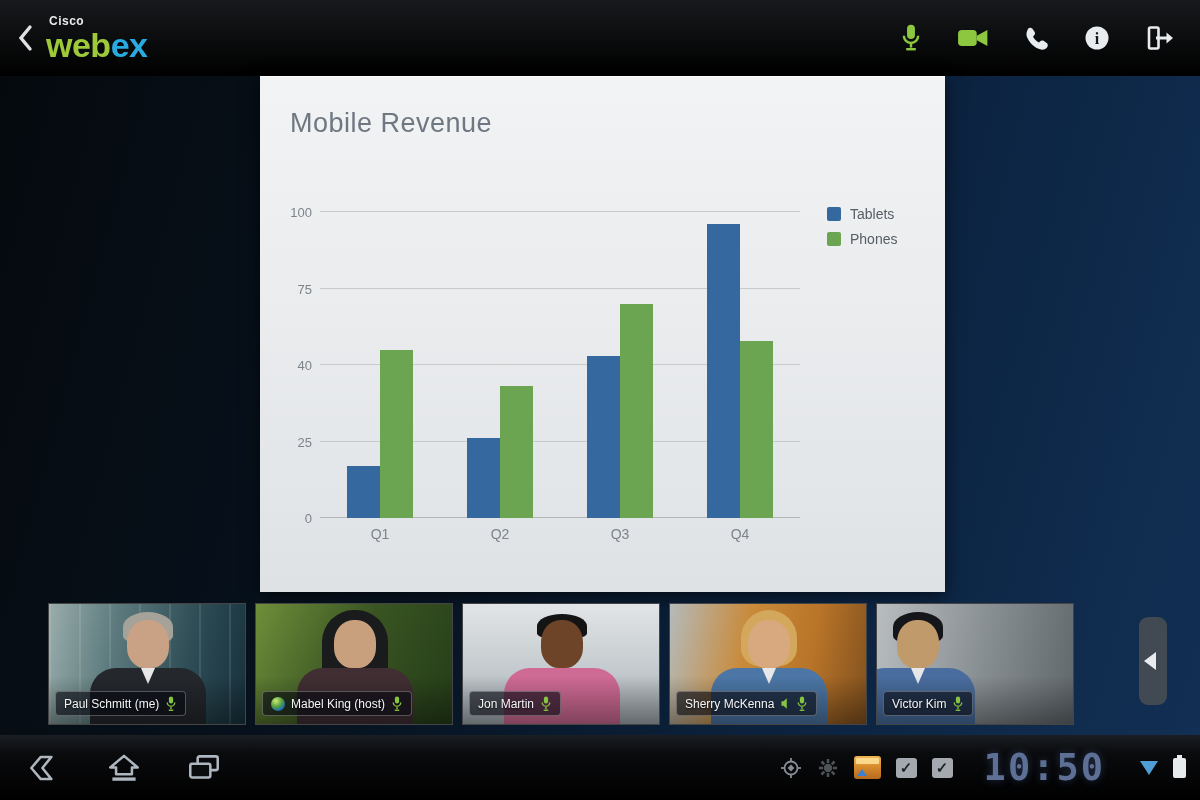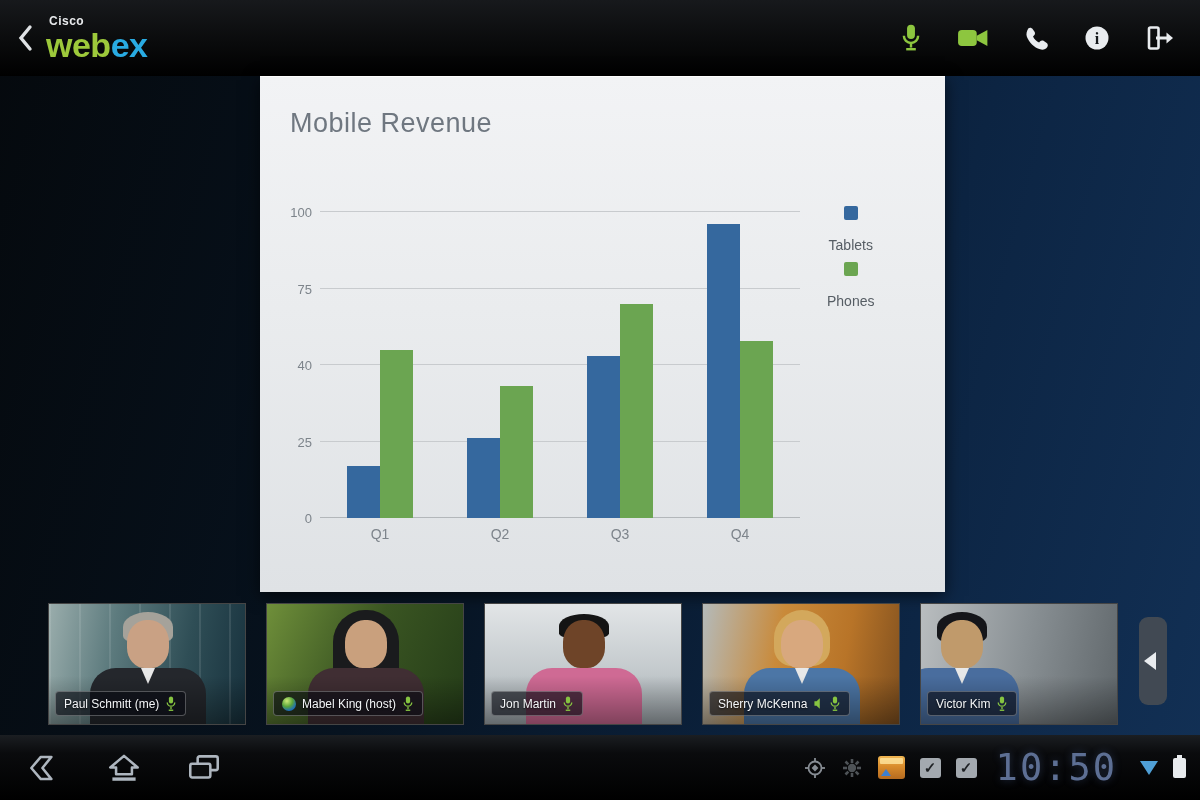--- a/index.html
+++ b/index.html
@@ -31,27 +31,27 @@
   .gridline { position:absolute; left:0; width:100%; height:1px; background:#c8cbce; }
   .gridline.axis { background:#b3b7ba; }
   .bar-groups { position:absolute; left:0; bottom:0; width:100%; height:100%; display:flex; }
   .bar-group { width:25%; height:100%; display:flex; align-items:flex-end; justify-content:center; }
   .bar { width:33px; }
   .yticks { position:absolute; left:4px; top:136px; width:48px; height:306px; }
   .ytick { position:absolute; right:0; width:100%; text-align:right; font-size:13px; color:#7d848b; }
   .xticks { position:absolute; left:60px; top:450px; width:480px; display:flex; }
   .xtick { width:25%; text-align:center; font-size:14px; color:#7d848b; }
   .legend { position:absolute; left:567px; top:130px; }
-  .legend-row { display:flex; align-items:center; gap:17px; margin-bottom:9px;flex-direction:column; }
+  .legend-row { display:flex; align-items:center; gap:9px; margin-bottom:9px; }
   .legend-swatch { width:14px; height:14px; border-radius:2px; }
   .legend-label { font-size:14px; color:#565d64; }
 
   
   .filmstrip { position:absolute; left:48px; top:603px; width:1104px; height:154px;
-               display:flex; gap:20px; overflow:hidden; }
+               display:flex; gap:9px; overflow:hidden; }
   .thumb { position:relative; width:198px; height:122px; flex:0 0 auto; overflow:hidden;
            border:1px solid rgba(255,255,255,.16); cursor:pointer; background:#222; }
   .scene { position:absolute; inset:0; }
   .scene::after { content:""; position:absolute; inset:0; background:linear-gradient(180deg,transparent 60%,rgba(0,0,0,.38) 100%); }
   .hair, .head, .torso, .collar { position:absolute; }
   .head { width:42px; height:48px; border-radius:46% 46% 42% 42%; left:78px; top:16px; }
   .hair { width:50px; height:30px; border-radius:50% 50% 20% 20%; left:74px; top:8px; }
   .torso { width:116px; height:56px; border-radius:26px 26px 0 0; left:41px; bottom:0; }
   .collar { width:14px; height:16px; left:92px; bottom:40px; background:#e8e8e8; clip-path:polygon(50% 100%,0 0,100% 0); }
 
@@ -87,22 +87,22 @@
   .scroll-handle .tri { width:0; height:0; border-top:9px solid transparent; border-bottom:9px solid transparent;
                         border-right:12px solid #e9ecef; margin-right:6px; }
 
   
   .sysbar { position:absolute; left:0; top:735px; width:1200px; height:65px;
             background:linear-gradient(180deg,#1b1e22 0%,#0a0b0d 28%,#000 100%);
             display:flex; align-items:center; }
   .nav { display:flex; align-items:center; gap:32px; padding-left:20px; }
   .nav-btn { width:48px; height:40px; display:flex; align-items:center; justify-content:center; cursor:pointer; }
   .status { margin-left:auto; display:flex; align-items:center; gap:15px; padding-right:14px; cursor:pointer; }
-  .clock { font-family:"DejaVu Sans Mono", monospace; font-size:37px; font-weight:normal;
-           color:#5d6f94; letter-spacing:2px; text-shadow:0 0 8px rgba(90,120,190,.35); margin:0 4px; }
+  .clock { font-family:"DejaVu Sans Mono", monospace; font-size:37px; font-weight:bold;
+           color:#5d6f94; letter-spacing:2px; text-shadow:0 0 8px rgba(90,120,190,.35); margin:0 16px; }
   .app-notif { width:27px; height:23px; border-radius:3px; position:relative; overflow:hidden;
                background:linear-gradient(180deg,#f0b652 0%,#d98c2c 45%,#b56a1f 100%); }
   .app-notif::before { content:""; position:absolute; left:2px; top:2px; right:2px; height:6px;
                background:rgba(255,230,160,.8); border-radius:1px; }
   .app-notif::after { content:""; position:absolute; left:3px; bottom:3px; width:0; height:0;
                border-left:5px solid transparent; border-right:5px solid transparent; border-bottom:7px solid #3d7fd0; }
   .check-ic { width:21px; height:20px; border-radius:3px; background:#a3a9af; color:#1e2124;
               font-size:15px; font-weight:bold; display:flex; align-items:center; justify-content:center; }
   .check-ic::after { content:"\2713"; }
   .dl-tri { width:0; height:0; border-left:9px solid transparent; border-right:9px solid transparent;

